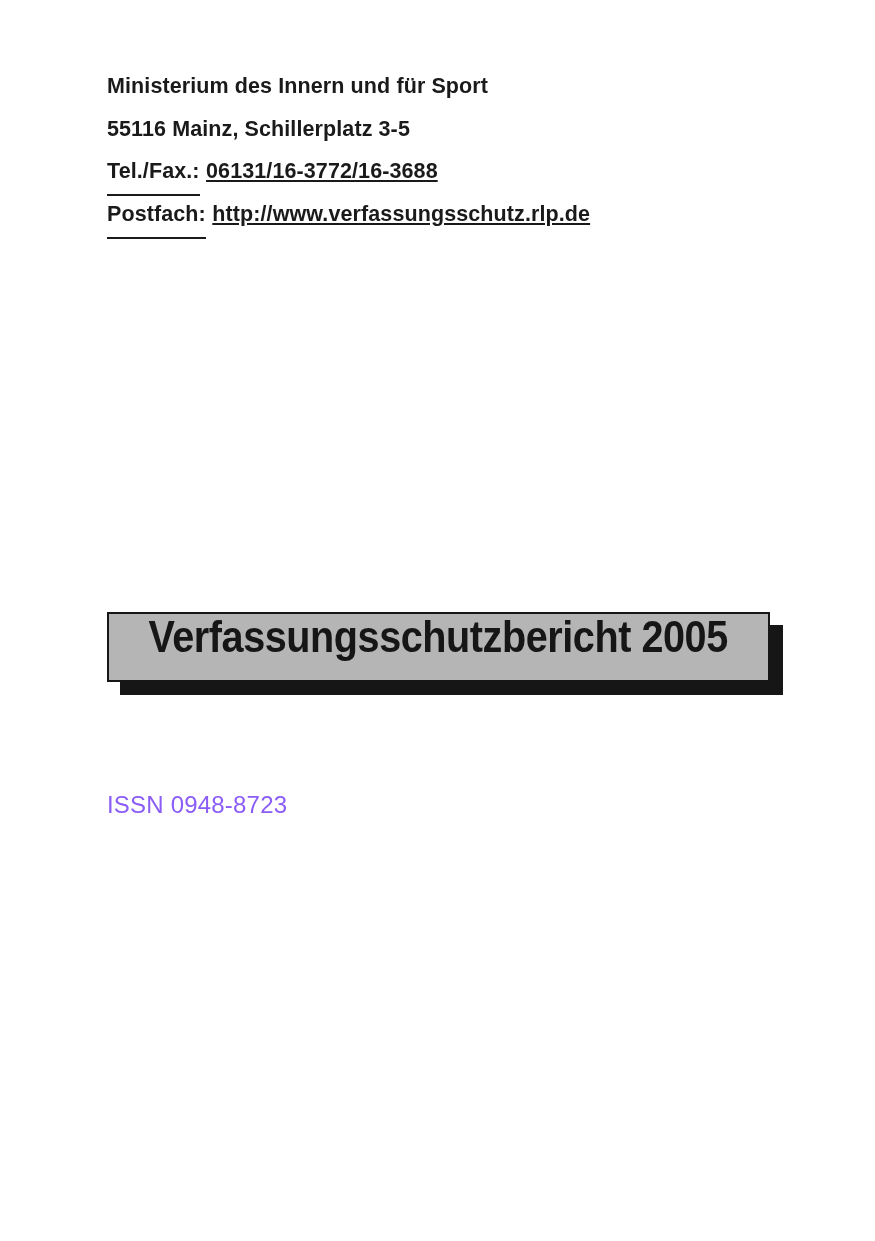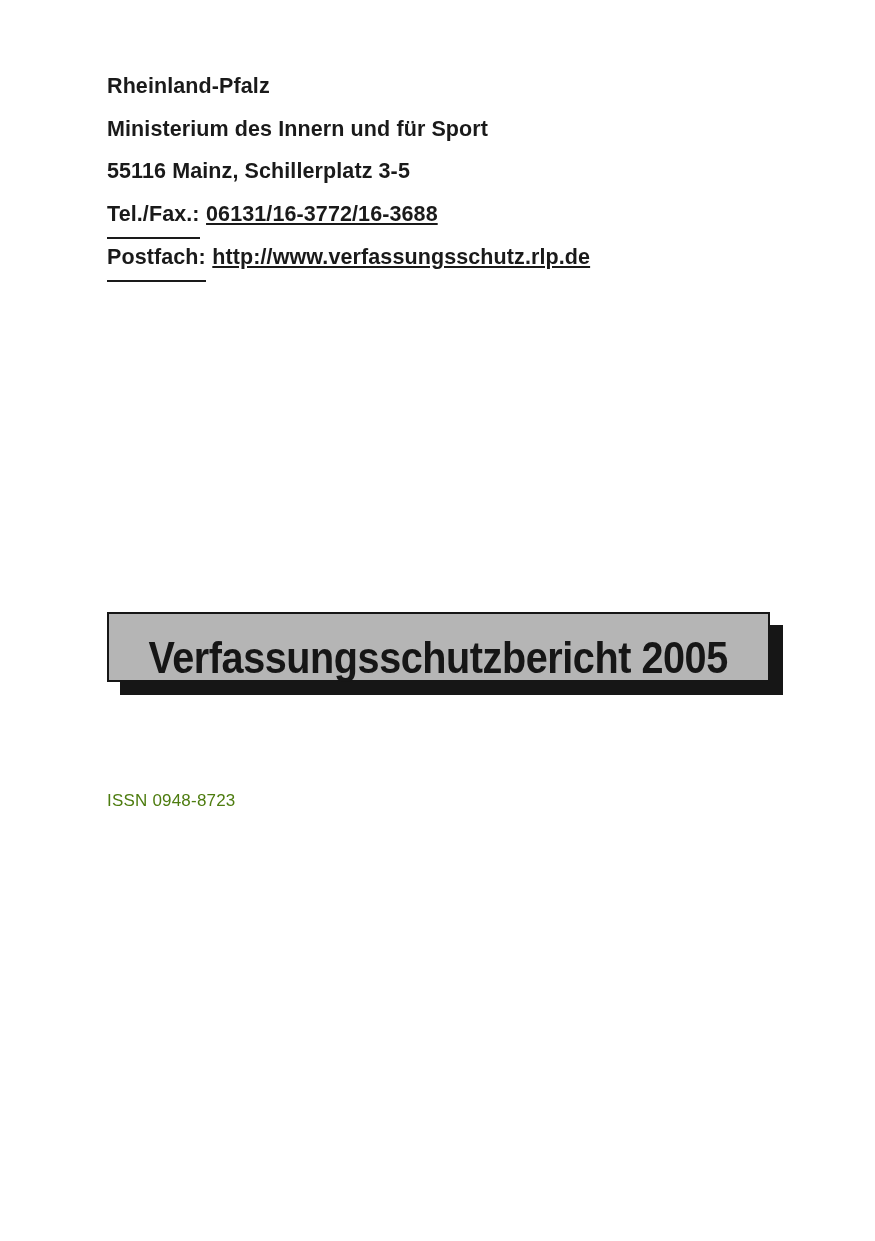--- a/index.html
+++ b/index.html
@@ -46,53 +46,52 @@
   .banner {
     position: absolute;
     left: 107px;
     top: 612px;
     width: 663px;
     height: 70px;
     background: var(--banner_bg);
     border: 2px solid var(--banner_border);
     box-shadow: 13px 13px 0 0 var(--banner_shadow);
     display: flex;
-    align-items: flex-end;
+    align-items: flex-start;
     justify-content: center;
   }
   .banner-text {
     display: inline-block;
     font-size: 45px;
     font-weight: bold;
     line-height: 1;
     white-space: nowrap;
     color: var(--banner_border);
     transform: scaleX(0.88);
     transform-origin: center;
     letter-spacing: -0.5px;
   }
   
   .issn {
     position: absolute;
     left: 107px;
     top: 791px;
-    font-size: 17px;
+    font-size: 24px;
     font-weight: normal;
     line-height: 1.2;
-    color: #4d7c0f;
+    color: #8b5cf6;
     letter-spacing: 0.2px;
   }
 </style>
 </head>
 <body>
 
 <div class="page">
 
   <header class="address-block">
-    <div>Rheinland-Pfalz</div>
     <div>Ministerium des Innern und für Sport</div>
     <div>55116 Mainz, Schillerplatz 3-5</div>
     <div><span class="uline">Tel./Fax.:</span><span class="val">06131/16-3772/16-3688</span></div>
     <div><span class="uline">Postfach:</span><span class="val">http://www.verfassungsschutz.rlp.de</span></div>
   </header>
 
   <div class="banner">
     <span class="banner-text">Verfassungsschutzbericht 2005</span>
   </div>
 

